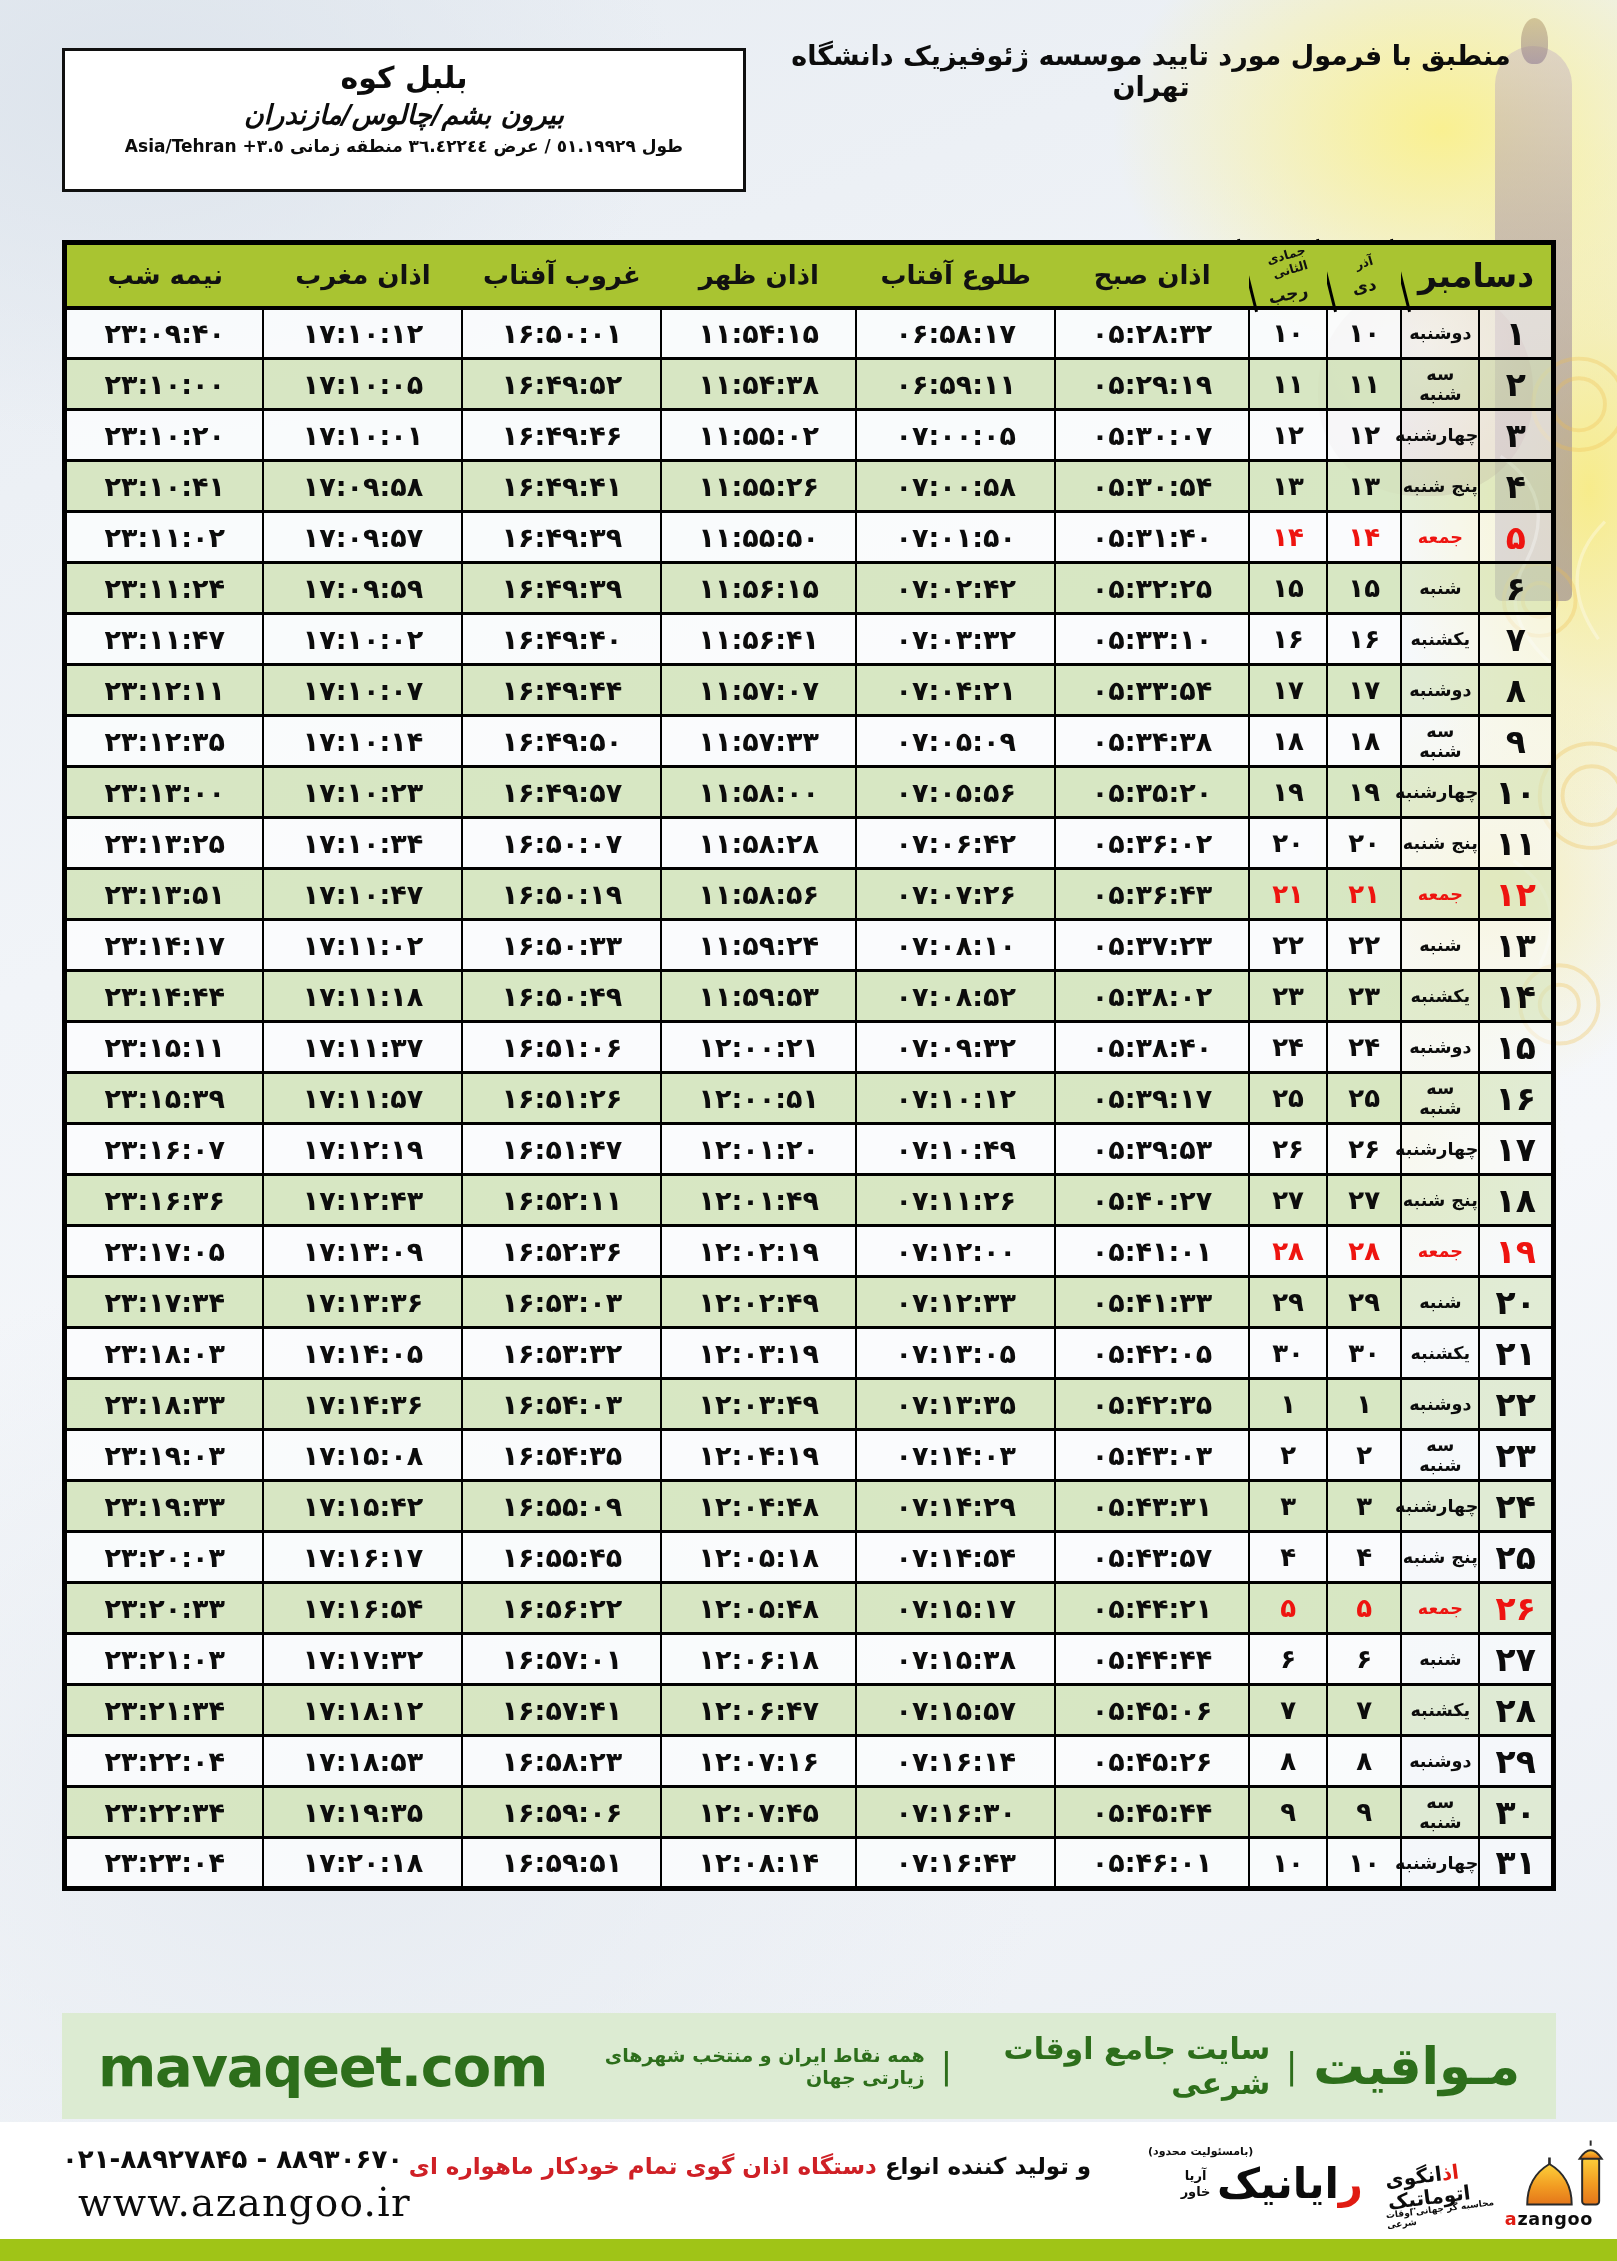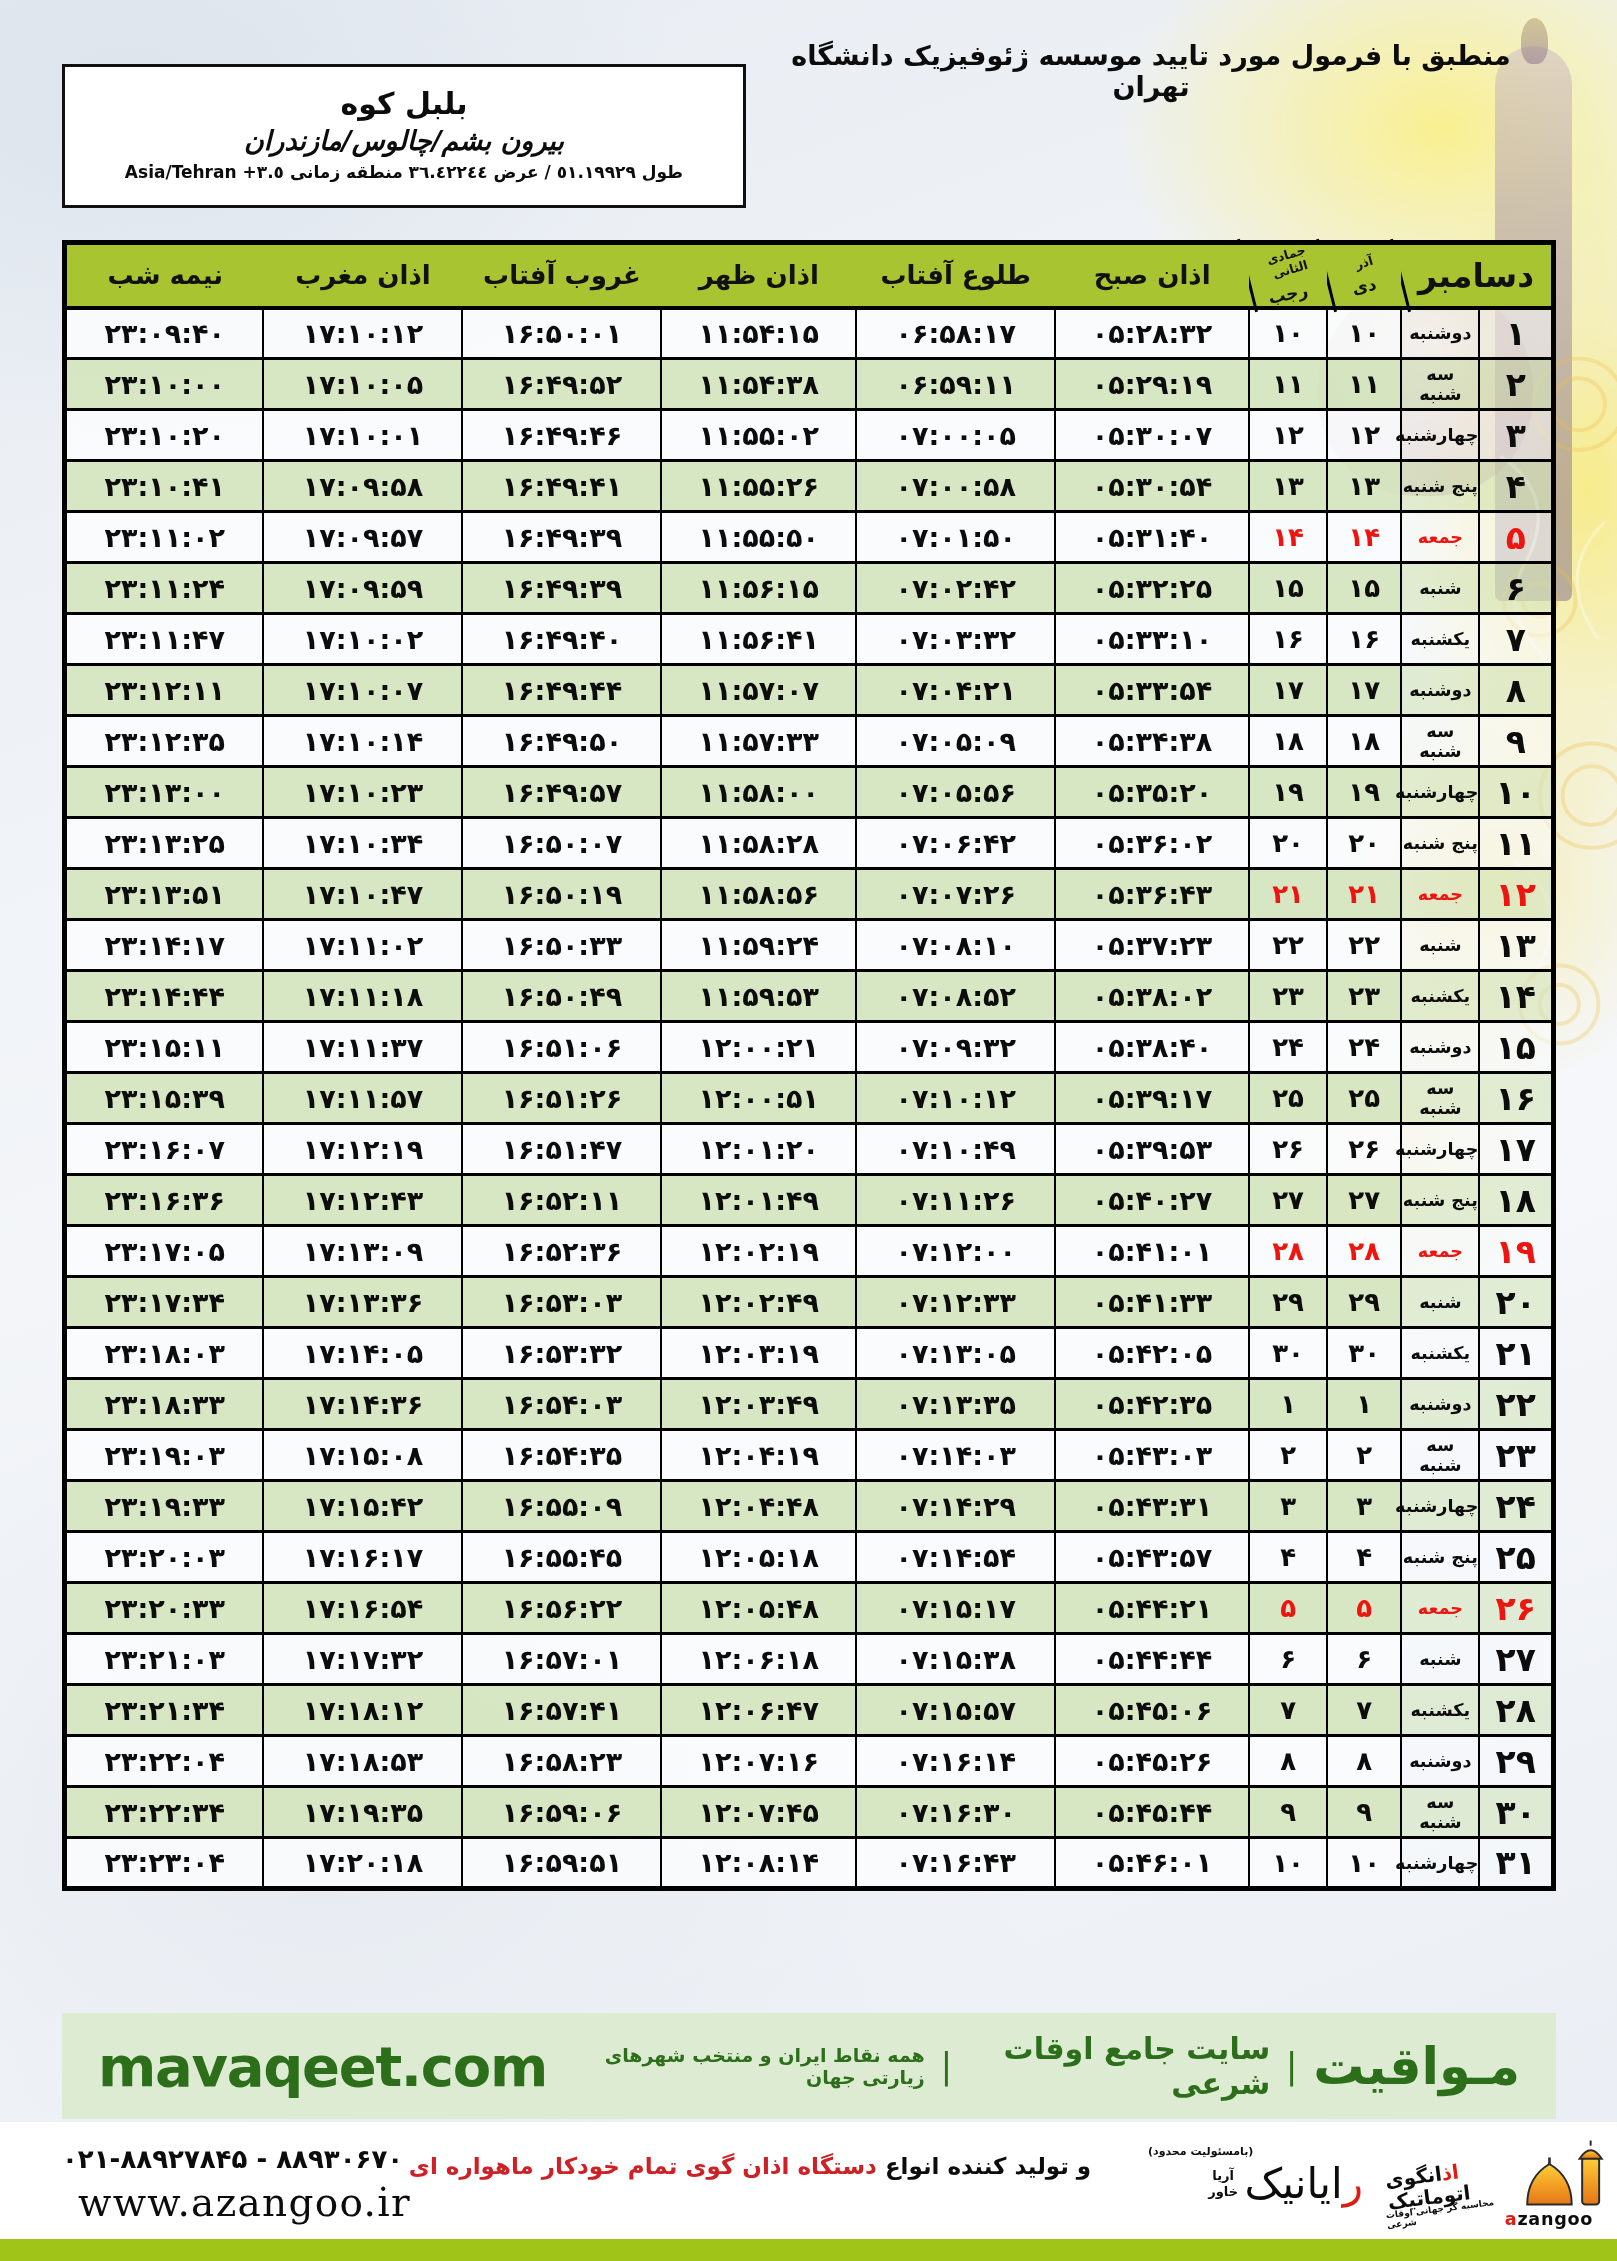--- a/index.html
+++ b/index.html
@@ -22,22 +22,22 @@
   }
   .minaret { position:absolute; top:46px; right:46px; width:77px; height:555px; opacity:.5;
     border-radius:39px 39px 6.5px 6.5px;
     background:linear-gradient(180deg,#cbb9c4 0%, #a08ba0 35%, #8a7590 70%, #7d6a83 100%); }
   .minaret-tip { position:absolute; top:18px; right:70px; width:27px; height:46px; opacity:.55;
     border-radius:50% 50% 40% 40%; background:linear-gradient(180deg,#b7a06d,#8a7590); }
   .big-dome { position:absolute; top:281px; right:85px; width:215px; height:215px; opacity:.30;
     border-radius:50% 50% 46% 46%; background:radial-gradient(circle at 50% 28%, #d9b9ae 0%, #a87a7c 55%, #8d5f68 100%); }
   .swirls { position:absolute; top:326px; right:0; opacity:.6; }
   
-  .loc-box { position:absolute; left:62px; top:64px; width:684px; height:144px; z-index:2;
-    background:#ffffff; border:3.3px solid #101010; text-align:center; padding-top:18px; }
+  .loc-box { position:absolute; left:62px; top:48px; width:684px; height:144px; z-index:2;
+    background:#ffffff; border:3.3px solid #101010; text-align:center; padding-top:8px; }
   .loc-name   { font-size:30px; font-weight:800; line-height:1.25; }
   .loc-region { font-size:27px; font-weight:700; line-height:1.35;font-style:italic; }
   .loc-coords { font-size:17px; font-weight:700; line-height:1.6; direction:rtl; }
   .title-block { position:absolute; left:750px; top:31px; width:802px; z-index:2; text-align:center; direction:rtl; }
   .main-title { font-size:57px; font-weight:900; line-height:1.1; letter-spacing:-0.7px; }
   .sub-title  { font-size:27px; font-weight:800; margin-top:9px; }
   .cal-line   { font-size:23.5px; font-weight:600; margin-top:10.4px; }
   .note-line { position:absolute; left:62px; top:211px; width:734px; z-index:2; direction:rtl; text-align:right;
     font-size:17.6px; font-weight:600; }
   .note-line .red { color:#e81712; font-weight:800; }
@@ -82,21 +82,21 @@
   .phone   { position:absolute; left:62px; top:2144px; z-index:2; direction:ltr;
     font-size:26px; font-weight:800; letter-spacing:0.7px; }
   .website { position:absolute; left:78px; top:2180px; z-index:2;
     font-family:"DejaVu Serif", serif; font-size:39px; font-weight:400; letter-spacing:1.3px; }
   .promo { position:absolute; left:404px; top:2148px; width:692px; z-index:2;
     direction:rtl; text-align:center; font-size:23px; font-weight:700; line-height:1.6; }
   .promo .red { color:#cf2026; }
   .rayanik { position:absolute; left:1109px; top:2145px; width:254px; z-index:2; direction:rtl; }
   .ray-note { font-size:11px; font-weight:600; text-align:left; padding-left:39px; }
   .ray-main { display:flex; flex-direction:row; justify-content:flex-start; align-items:center; gap:6.5px; margin-top:1.3px; }
-  .ray-name { font-size:42px; font-weight:400; }
+  .ray-name { font-size:42px; font-weight:700; }
   .ray-name .red { color:#e01b12; }
   .ray-sub { display:flex; flex-direction:column; font-size:13px; font-weight:700; line-height:1.2; text-align:center; }
   .azangoo { position:absolute; left:1386px; top:2139px; width:225px; height:98px; z-index:2; }
   .az-icon { position:absolute; right:3.9px; top:0; }
   .az-latin { position:absolute; right:18px; top:70px; font-size:17.6px; font-weight:800; letter-spacing:0.7px; }
   .az-latin .red { color:#e01b12; }
   .az-fa { position:absolute; left:0; top:22px; width:137px; direction:rtl; text-align:left;
     font-size:20px; font-weight:900; transform:rotate(-7deg); line-height:1.1; }
   .az-fa .red { color:#e01b12; }
   .az-slogan { position:absolute; left:0; top:63px; width:137px; direction:rtl; text-align:left;

